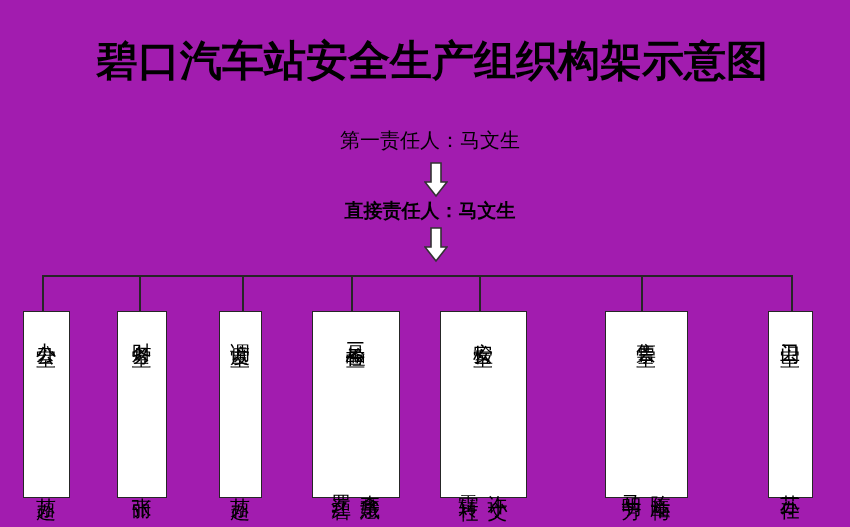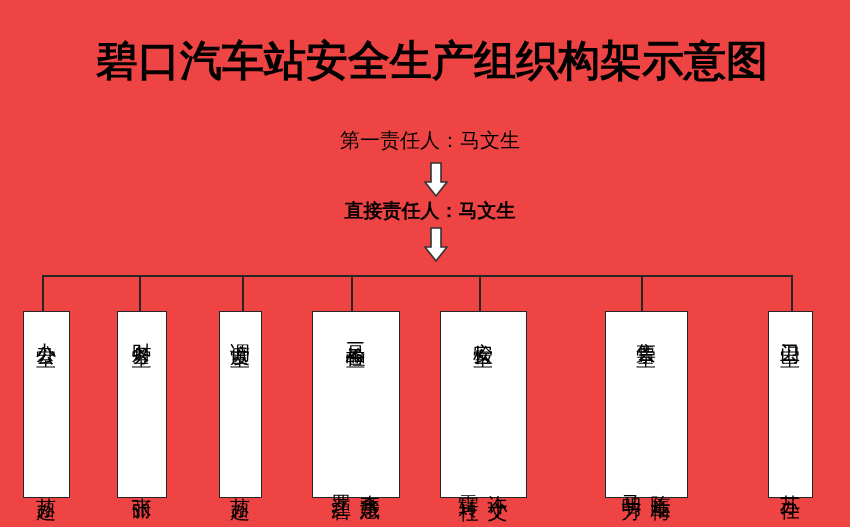--- a/index.html
+++ b/index.html
@@ -1,20 +1,20 @@
 <!DOCTYPE html>
 <html><head>
 <meta charset="utf-8">
 <style>
   html, body { margin: 0; padding: 0; background: #ffffff; }
   .page {
     position: relative;
     width: 850px;
     height: 527px;
-    background: #ef4444;
+    background: #a21caf;
     color: #000000;
     font-family: "Liberation Serif", "DejaVu Serif", serif;
     overflow: hidden;
   }
   .title {
     position: absolute;
     top: 33px;
     left: 0;
     width: 100%;
     margin: 0;

